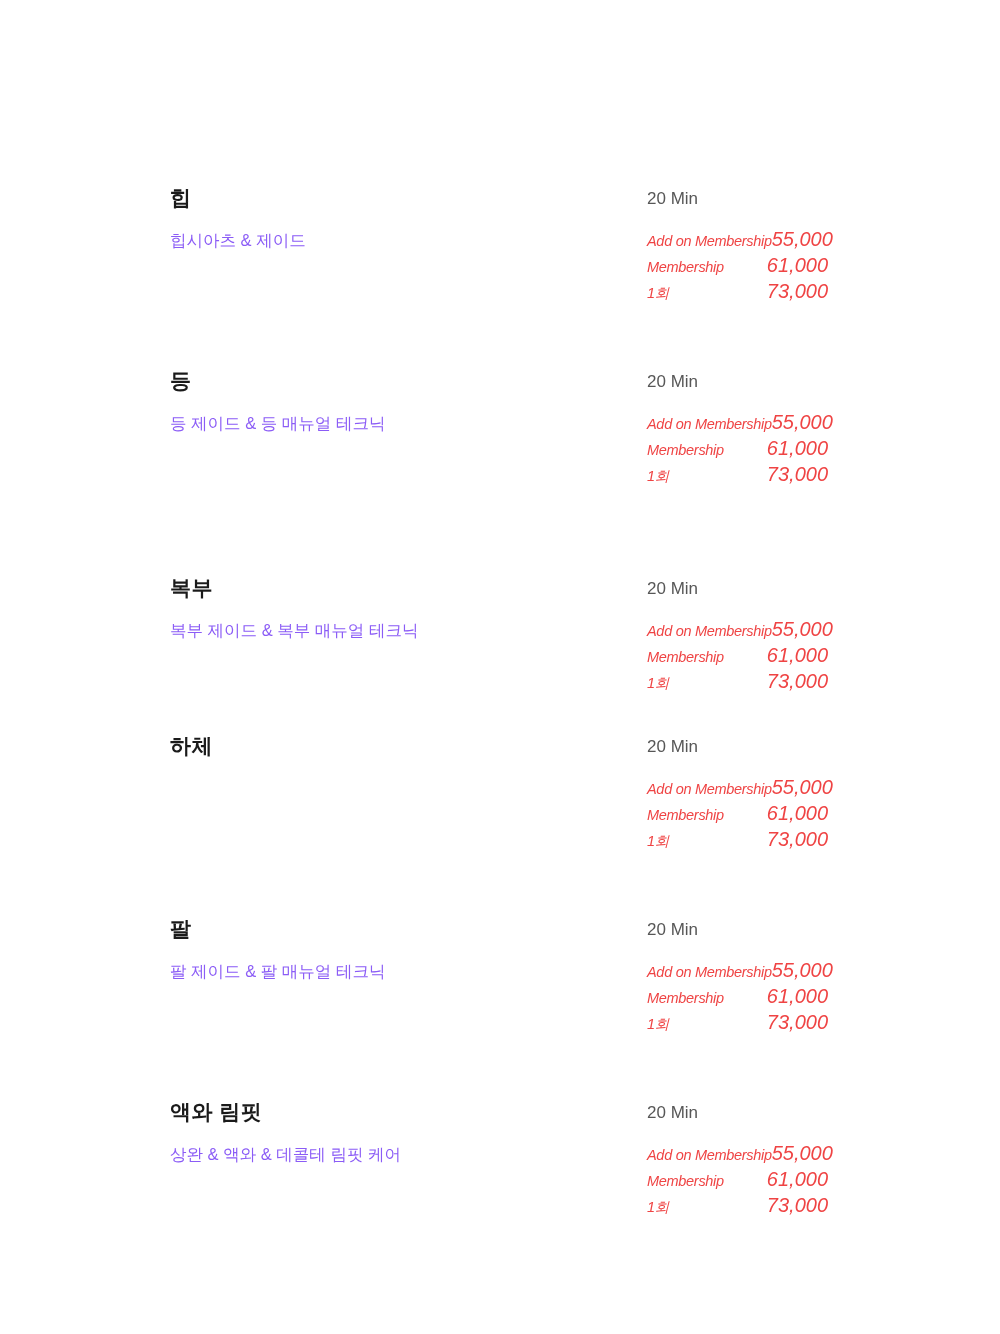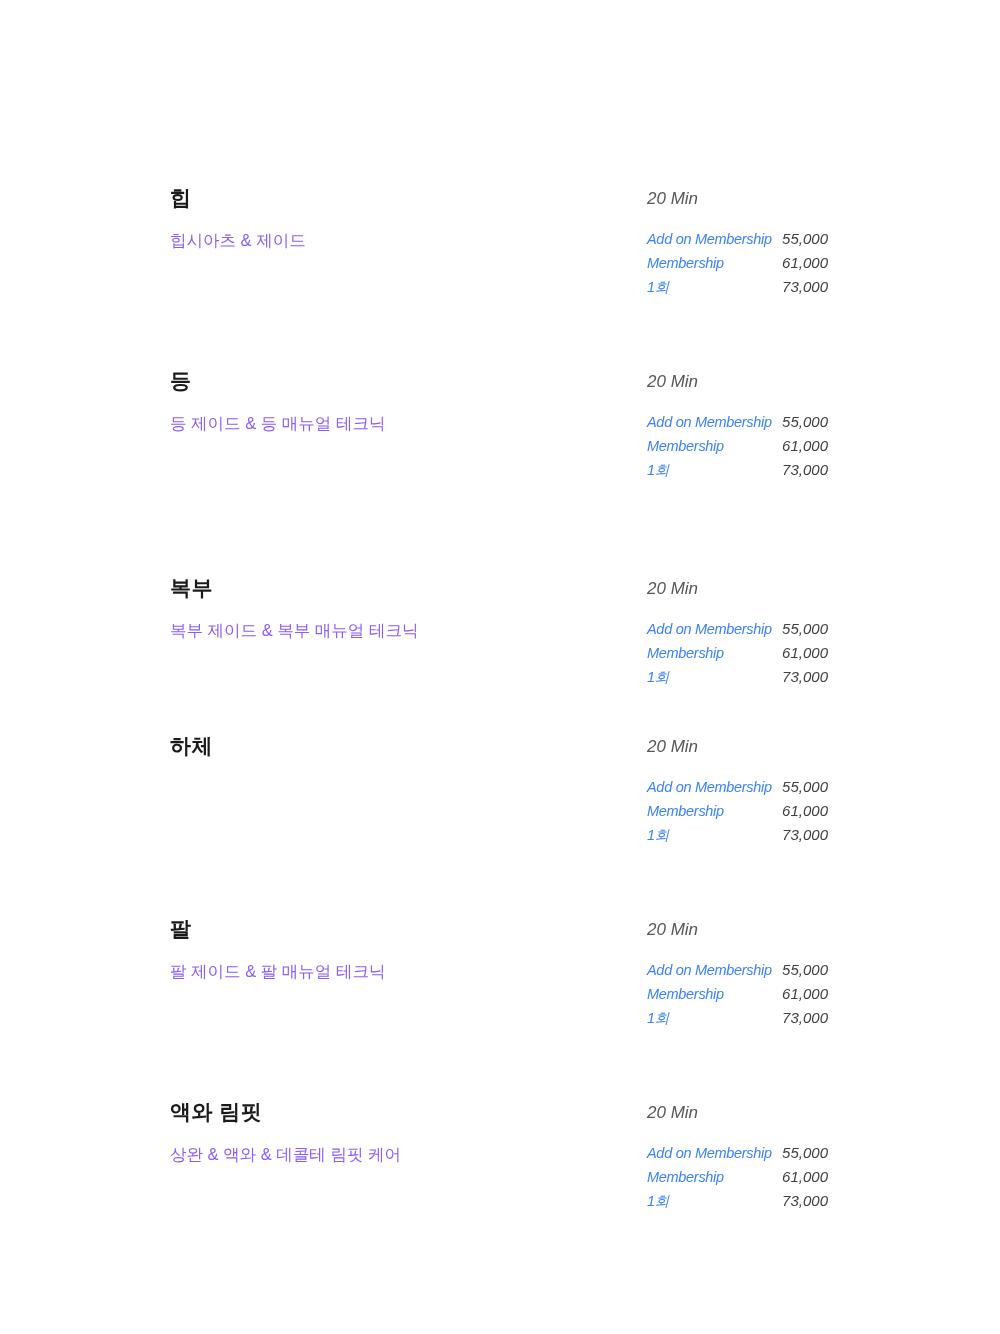--- a/index.html
+++ b/index.html
@@ -30,44 +30,44 @@
   }
   .svc .desc {
     position: absolute; left: 0; top: 44px;
     font-size: 16.5px; font-weight: 400;
     color: #8b5cf6;
     line-height: 22px;
     white-space: nowrap;
   }
   .svc .duration {
     position: absolute; left: 477px; top: 2px;
-    font-size: 17px; font-style: italic;
+    font-size: 17px; 
     color: #575757;
     line-height: 24px;
     white-space: nowrap;
   }
   .svc .prices {
     position: absolute; left: 477px; top: 42px;
     width: 181px;
   }
   .svc .row {
     display: flex;
     justify-content: space-between;
     align-items: baseline;
     line-height: 24px;
   }
   .svc .lbl {
     font-size: 14.5px; font-style: italic;
-    color: #3b82f6;
+    color: #ef4444;
     letter-spacing: -0.3px;
     white-space: nowrap;
   }
   .svc .val {
-    font-size: 15px; font-style: italic;
-    color: #404040;
+    font-size: 20px; font-style: italic;
+    color: #ef4444;
     text-align: right;
     white-space: nowrap;
   }
   
   .svc:nth-of-type(1) { top: 185px; }
   .svc:nth-of-type(2) { top: 368px; }
   .svc:nth-of-type(3) { top: 551px; margin-top: 24px; }
   .svc:nth-of-type(4) { top: 733px; }
   .svc:nth-of-type(5) { top: 916px; }
   .svc:nth-of-type(6) { top: 1099px; }

